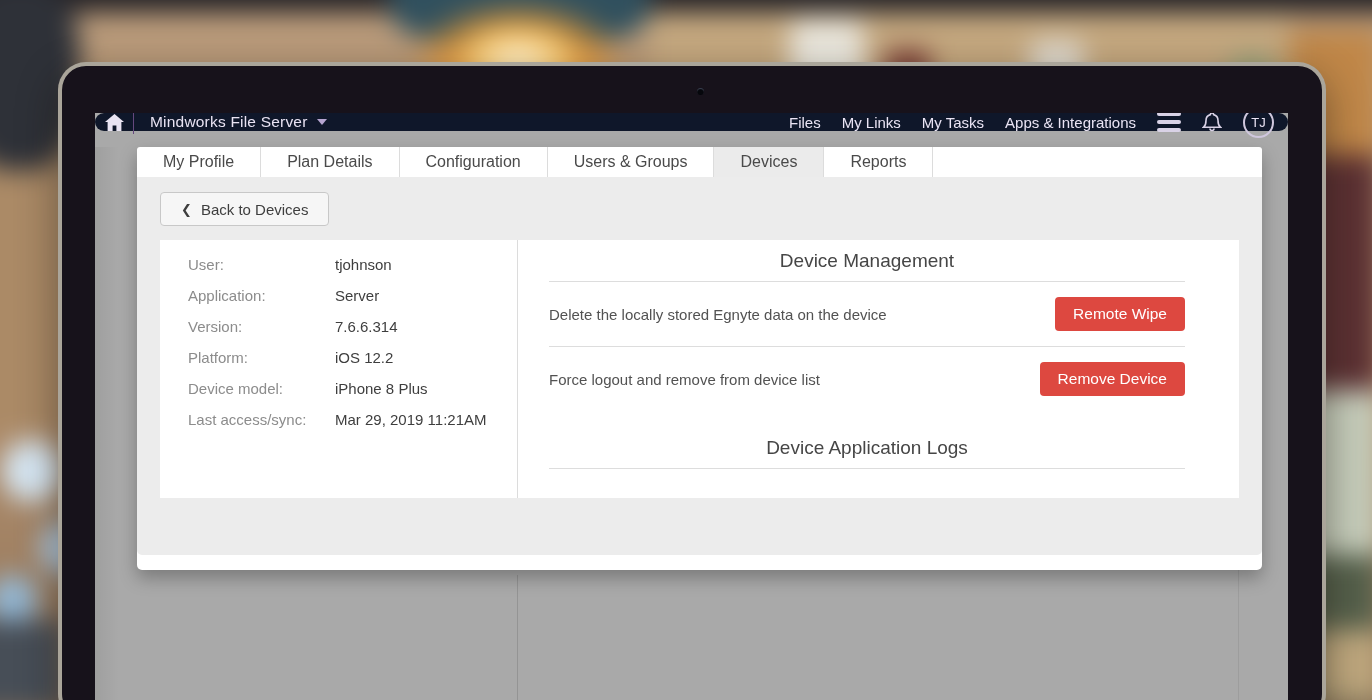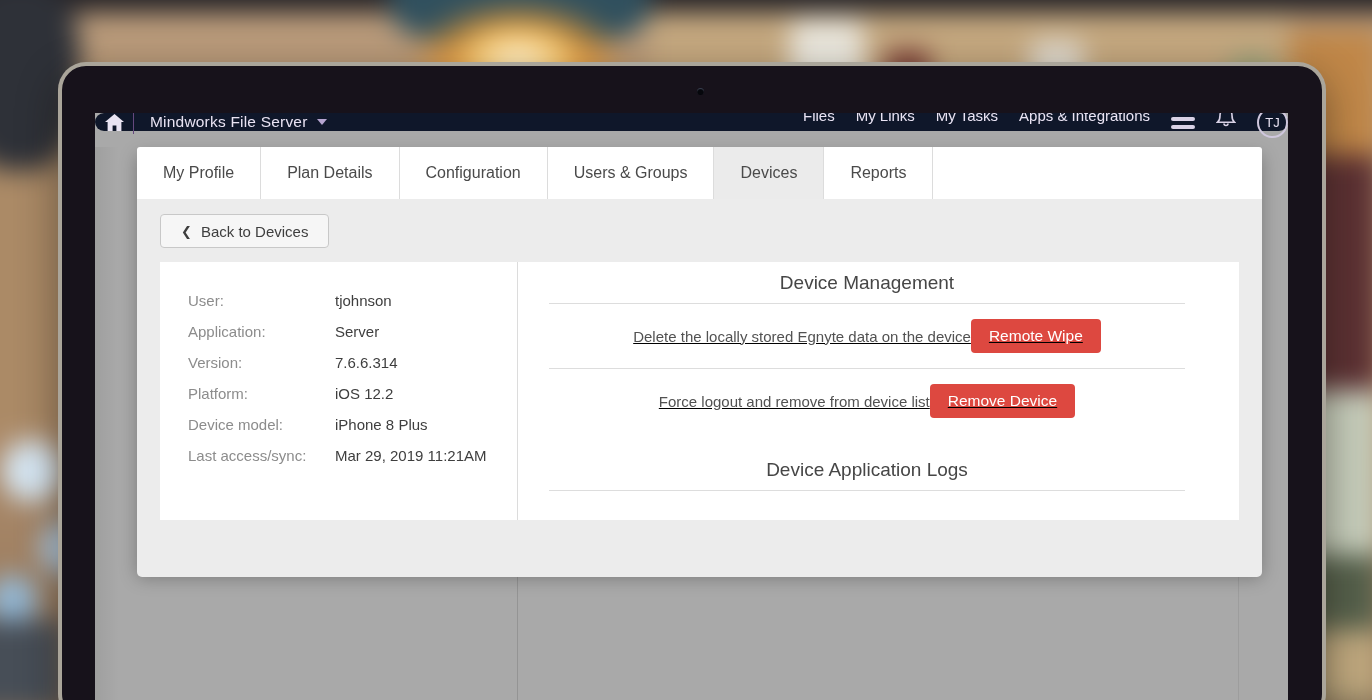--- a/index.html
+++ b/index.html
@@ -56,63 +56,63 @@
 
   
   .topbar { position: absolute; left: 0; top: 0; width: 100%; height: 18px;
             background: #0f172a; display: flex; align-items: center; color: #e6e0f0; font-size: 15px; border-radius: 13px; }
   .home-btn { width: 38px; height: 100%; display: flex; align-items: center; justify-content: center; cursor: pointer; }
   .nav-divider { width: 1px; height: 24px; background: #65487e; }
   .brand { display: flex; align-items: center; margin-left: 16px; cursor: pointer; }
   .brand-name { font-size: 15.5px; color: #e9e3f3; letter-spacing: .2px; }
   .caret-down { width: 0; height: 0; margin-left: 9px; border-left: 5px solid transparent;
                 border-right: 5px solid transparent; border-top: 6px solid #b6a5d0; }
-  .topbar-right { margin-left: auto; display: flex; align-items: flex-start; gap: 21px; }
+  .topbar-right { margin-left: auto; display: flex; align-items: center; gap: 21px; padding-right: 14px; }
   .topbar-link { color: #eae4f4; text-decoration: none; cursor: pointer; white-space: nowrap; }
   .menu-icon { display: flex; flex-direction: column; gap: 4px; cursor: pointer; padding: 2px 0; }
   .menu-icon span { display: block; width: 24px; height: 4px; border-radius: 2px; background: #d9d2e6; }
   .bell-icon { cursor: pointer; display: flex; }
   .avatar { width: 31px; height: 31px; border-radius: 50%; border: 2px solid #cfc7dd;
             display: flex; align-items: center; justify-content: center;
             font-size: 13px; color: #e9e3f3; cursor: pointer; }
 
   
   .modal { position: absolute; left: 42px; top: 34px; width: 1125px; height: 423px;
            background: #ffffff; border-radius: 3px 3px 5px 5px;
            box-shadow: 0 8px 18px rgba(0,0,0,.28); }
-  .tabbar { display: flex; height: 52px; }
+  .tabbar { display: flex; height: 30px; }
   .tab { display: flex; align-items: center; padding: 0 26px; font-size: 16px; color: #4a4a4a;
          border-right: 1px solid #dcdcdc; cursor: pointer; white-space: nowrap; }
   .tab.active { background: #ebebeb; }
 
   .modal-body { height: 378px; background: #ececec; border-radius: 0 0 5px 5px;
                 padding: 15px 23px 0 23px; overflow: hidden; }
 
   .back-btn { display: inline-flex; align-items: center; height: 34px; padding: 0 20px;
               background: #f6f6f6; border: 1px solid #c8c8c8; border-radius: 4px;
               font-size: 15px; color: #3e3e3e; cursor: pointer; margin-bottom: 14px; }
   .back-chevron { font-family: "DejaVu Sans", sans-serif; font-size: 13px; font-weight: bold; margin-right: 9px; color: #3e3e3e; }
 
   .panel { height: 315px; }
   .panel-header { height: 57px; background: #6a6c6f; border-radius: 6px 6px 0 0;
                   display: flex; align-items: center; padding-left: 28px; }
   .panel-title { color: #fbfbfb; font-size: 20px; letter-spacing: .2px; }
   .panel-content { display: flex; height: 258px; background: #ffffff; }
 
   .detail-col { width: 357px; padding: 16px 0 0 28px; }
-  .detail-row { display: flex; height: 31px; align-items: flex-end; font-size: 15px; }
+  .detail-row { display: flex; height: 31px; align-items: flex-start; font-size: 15px; }
   .detail-label { width: 147px; color: #8c8c8c; }
   .detail-value { color: #3e3e3e; }
 
   .v-divider { width: 1px; background: #dcdcdc; }
 
   .mgmt-col { flex: 1; padding: 10px 54px 0 31px; }
   .mgmt-heading { font-size: 19px; font-weight: normal; color: #464646; padding-bottom: 9px; text-align: center; }
   .rule { border: none; border-top: 1px solid #dddddd; }
-  .mgmt-row { display: flex; align-items: center; justify-content: center; padding: 15px 0; text-decoration: underline; }
+  .mgmt-row { display: flex; align-items: center; justify-content: space-between; padding: 15px 0; }
   .mgmt-row.first { border-bottom: 1px solid #dddddd; }
   .mgmt-desc { font-size: 15px; color: #525252; }
   .danger-btn { background: #dd4840; color: #ffffff; border: none; border-radius: 4px;
                 font-family: "Liberation Sans", sans-serif; font-size: 15.5px;
                 padding: 8px 18px; height: 34px; cursor: pointer; }
   .logs-heading { margin-top: 26px; }
 </style>
 </head>
 <body>
 

